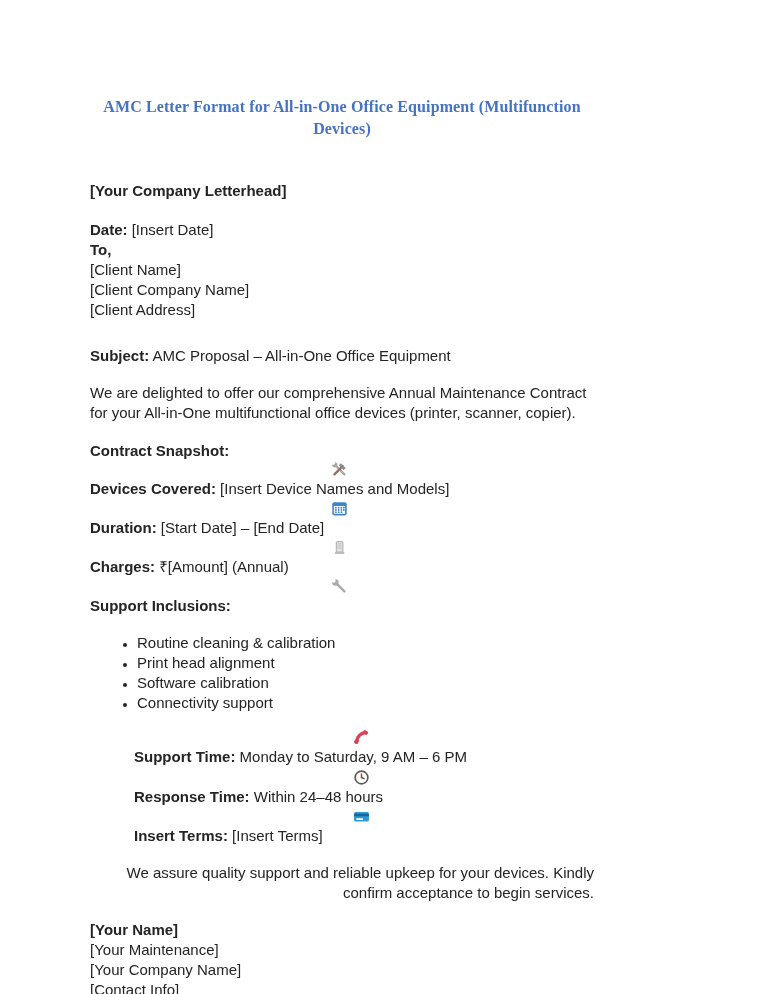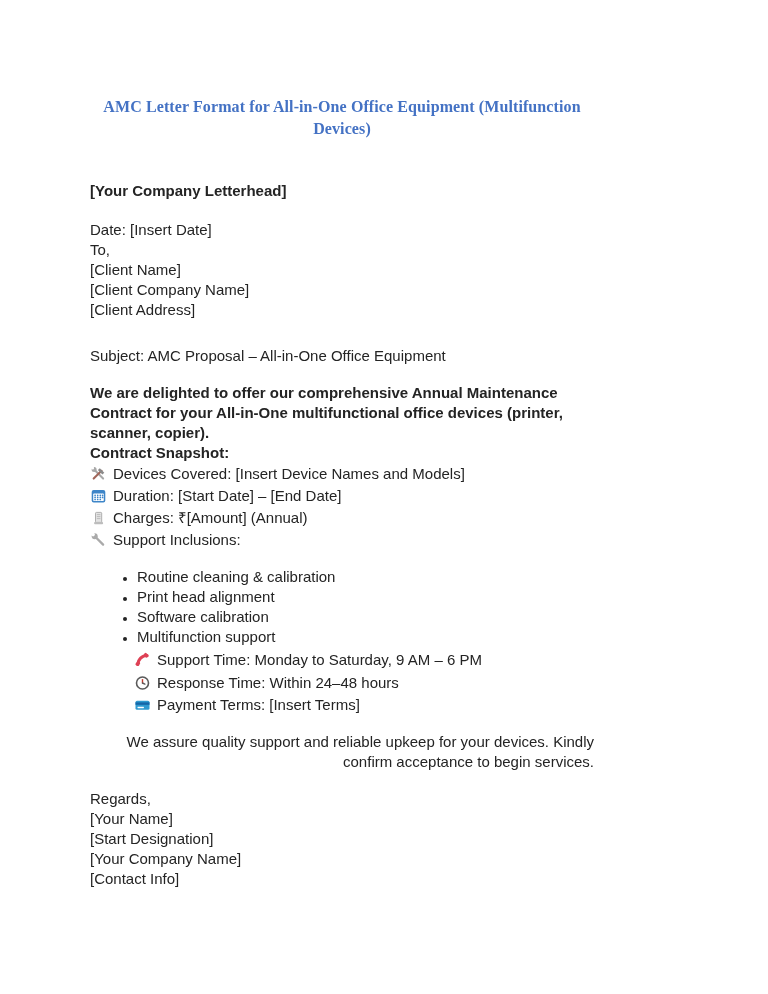--- a/index.html
+++ b/index.html
@@ -18,42 +18,42 @@
     font-family: "Liberation Serif", serif;
     font-weight: bold;
     font-size: 16px;
     line-height: 22px;
     color: #4472C4;
     text-align: center;
     letter-spacing: 0.1px;
   }
 
   p { margin: 0; line-height: 20px; }
-  .bold { font-weight: normal; }
+  .bold { font-weight: bold; }
 
   .letterhead   { margin-top: 41px; font-weight: bold; }
   .date-block   { margin-top: 19px; }
   .subject-line { margin-top: 26px; }
   .salutation   { margin-top: 17px; }
-  .intro        { margin-top: 17px; font-weight: bold; }
-  .snapshot-heading { font-weight: bold; }
+  .intro        { margin-top: 17px; }
+  .snapshot-heading { margin-top: 18px; font-weight: bold; }
 
-  .icon-row { line-height: 22px; display: flex; align-items: center; }
+  .icon-row { line-height: 22px; display: flex; align-items: flex-start; flex-direction: column; }
   .icon-row .ico {
     width: 17px; height: 16px; flex: 0 0 17px;
     margin-right: 6px; align-self: center;
     display: inline-block;
   }
   .ico svg { width: 100%; height: 100%; display: block; }
 
   ul.bullets { margin: 16px 0 0 0; padding-left: 47px; }
   ul.bullets li { line-height: 20px; }
   ul.bullets li::marker { font-size: 12px; }
 
-  .sub-details { margin-top: 2px; margin-left: 44px; }
+  .sub-details { margin-top: 16px; margin-left: 44px; }
   .sub-details .icon-row { line-height: 22.5px; }
 
   .closing  { margin-top: 15px; text-align: right; }
   .signoff-block { margin-top: 17px; }
 </style>
 </head>
 <body>
 
 <div class="page">
 
@@ -132,21 +132,21 @@
         </svg>
       </span>
       <span><span class="bold">Support Inclusions:</span><span></span></span>
     </div>
   </div>
 
   <ul class="bullets">
     <li>Routine cleaning &amp; calibration</li>
     <li>Print head alignment</li>
     <li>Software calibration</li>
-    <li>Multifunction support</li>
+    <li>Connectivity support</li>
   </ul>
 
   <div class="sub-details">
     <div class="icon-row">
       <span class="ico">
         <svg viewBox="0 0 16 16">
           <path d="M3.4 12.6 A9.2 9.2 0 0 1 12.6 3.4" stroke="#de4155" stroke-width="3" fill="none" stroke-linecap="round"></path>
           <rect x="0.9" y="9.9" width="4.8" height="3.4" rx="1.3" fill="#de4155" transform="rotate(-45 3.3 11.6)"></rect>
           <rect x="9.9" y="0.9" width="3.4" height="4.8" rx="1.3" fill="#de4155" transform="rotate(-45 11.6 3.3)"></rect>
         </svg>
@@ -164,27 +164,26 @@
       <span><span class="bold">Response Time:</span> <span>Within 24–48 hours</span></span>
     </div>
     <div class="icon-row">
       <span class="ico">
         <svg viewBox="0 0 16 16">
           <rect x="1" y="3.8" width="14" height="9" rx="1.5" fill="#2f9ad0"></rect>
           <rect x="1" y="5.4" width="14" height="2.4" fill="#1565a7"></rect>
           <rect x="3" y="9.7" width="6.4" height="1.5" rx="0.4" fill="#ffffff"></rect>
         </svg>
       </span>
-      <span><span class="bold">Payment Terms:</span> <span>[Insert Terms]</span></span>
+      <span><span class="bold">Insert Terms:</span> <span>[Insert Terms]</span></span>
     </div>
   </div>
 
   <p class="closing">We assure quality support and reliable upkeep for your devices. Kindly confirm acceptance to begin services.</p>
 
   <div class="signoff-block">
-    <p>Regards,</p>
     <p class="bold">[Your Name]</p>
-    <p>[Start Designation]</p>
+    <p>[Your Maintenance]</p>
     <p>[Your Company Name]</p>
     <p>[Contact Info]</p>
   </div>
 
 </div>
 
 </body></html>

